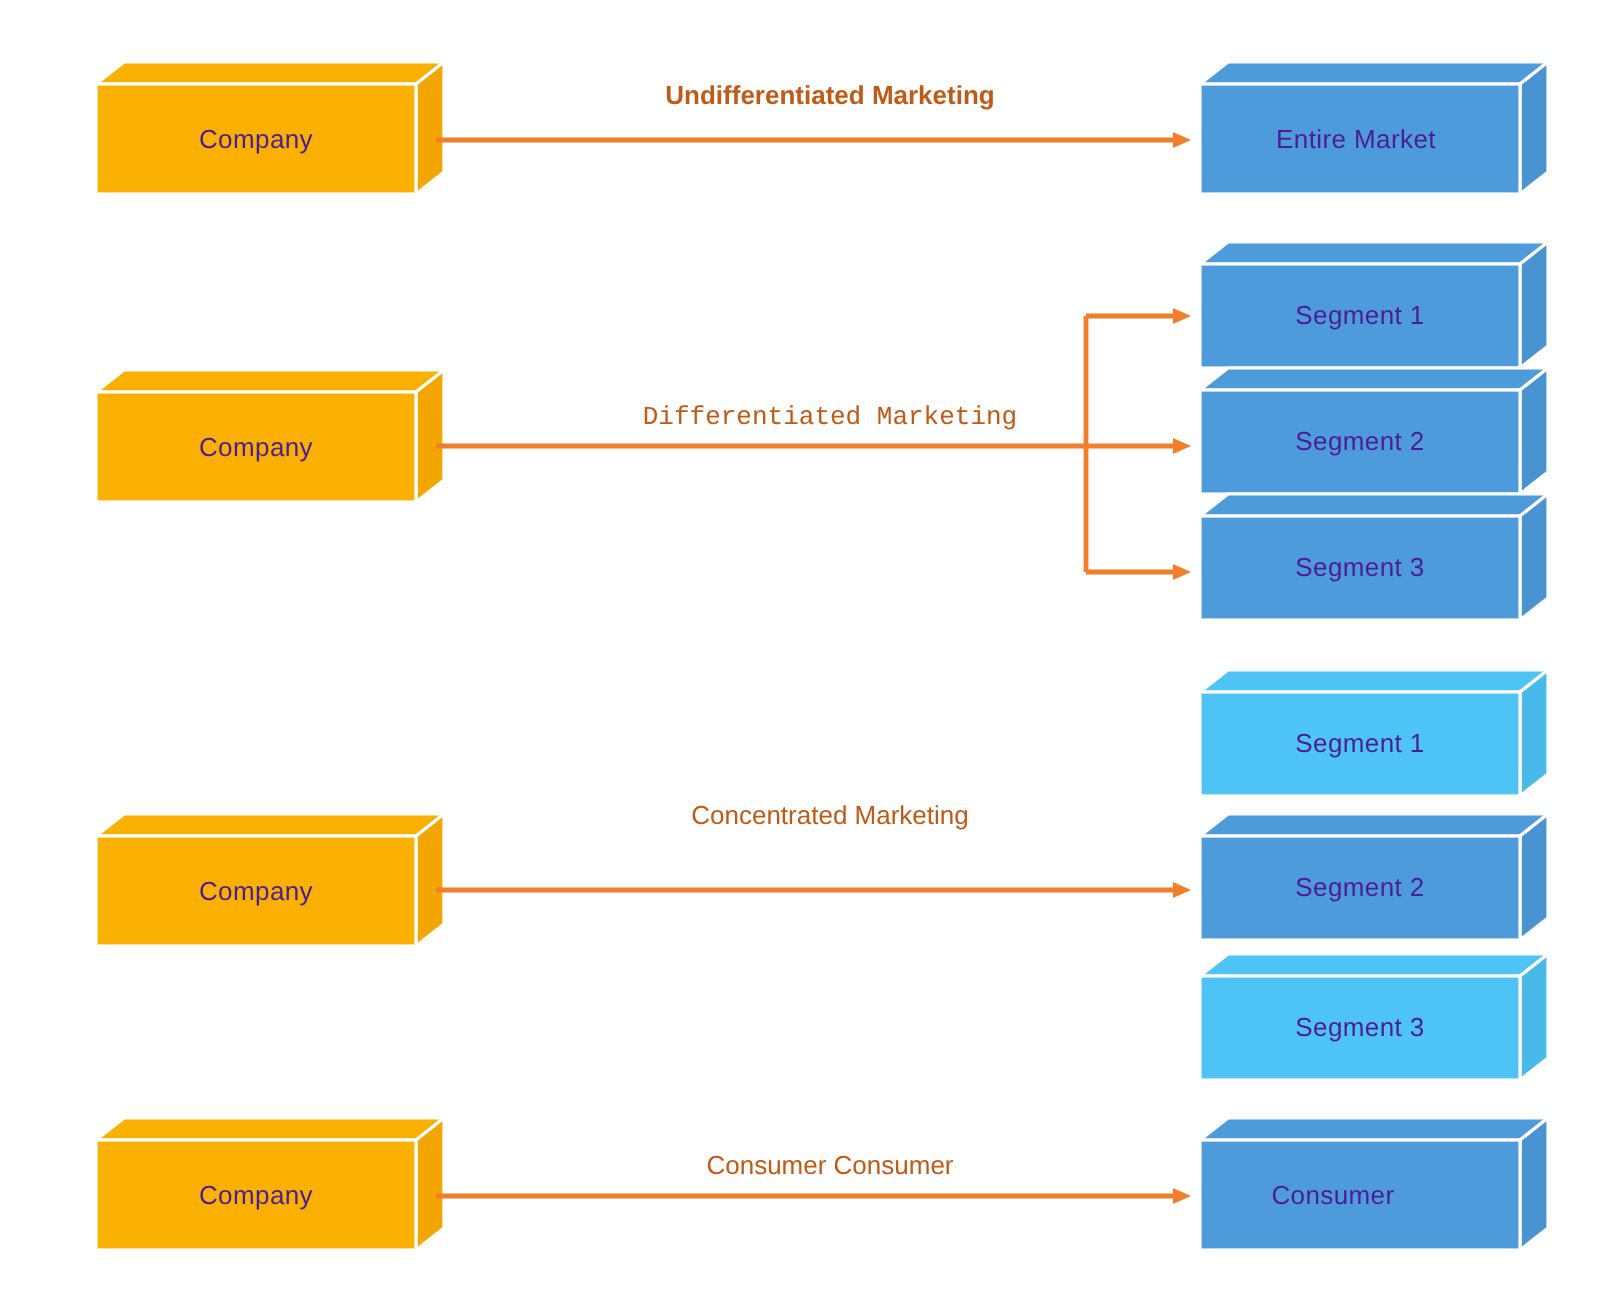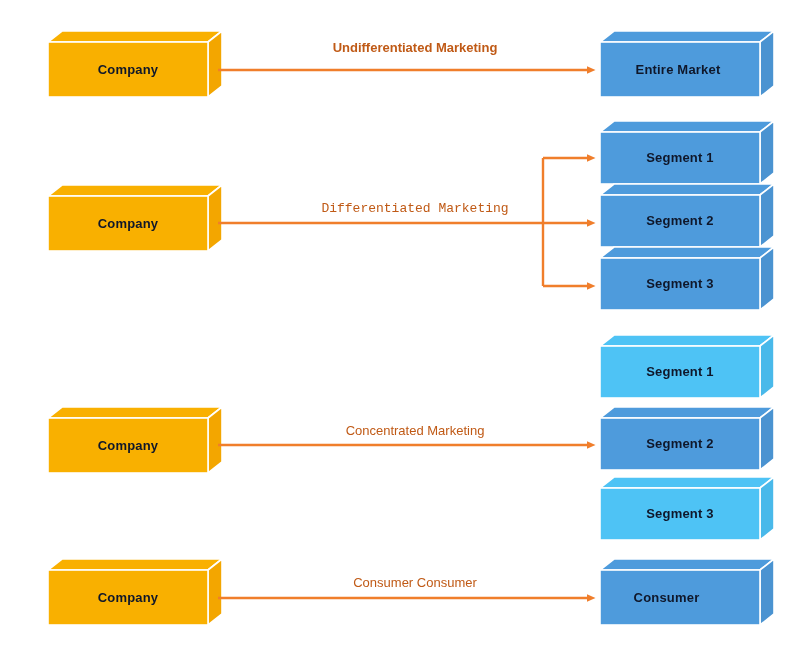--- a/index.html
+++ b/index.html
@@ -19,22 +19,22 @@
   }
   svg.layer {
     position: absolute;
     left: 0;
     top: 0;
     width: 802px;
     height: 656px;
   }
   .node-label {
     position: absolute;
-    color: #0f172a;
-    font-weight: bold;
+    color: #4c1d95;
+    font-weight: normal;
     font-size: 13px;
     letter-spacing: .2px;
     white-space: nowrap;
     text-align: center;
     pointer-events: none;
   }
   .edge-label {
     position: absolute;
     color: #c05a16;
     font-size: 13px;
@@ -134,19 +134,19 @@
       <div class="edge-label" style="left: 265px; top: 40px; width: 300px; font-weight: bold;">Undifferentiated Marketing</div>
       <div class="node-label" style="left: 48px; top: 215.5px; width: 160px;">Company</div>
       <div class="node-label" style="left: 600px; top: 150px; width: 160px;">Segment 1</div>
       <div class="node-label" style="left: 600px; top: 213px; width: 160px;">Segment 2</div>
       <div class="node-label" style="left: 600px; top: 276px; width: 160px;">Segment 3</div>
       <div class="edge-label" style="left: 265px; top: 201px; width: 300px; font-family: Liberation Mono, monospace;">Differentiated Marketing</div>
       <div class="node-label" style="left: 48px; top: 437.5px; width: 160px;">Company</div>
       <div class="node-label" style="left: 600px; top: 364px; width: 160px;">Segment 1</div>
       <div class="node-label" style="left: 600px; top: 436px; width: 160px;">Segment 2</div>
       <div class="node-label" style="left: 600px; top: 506px; width: 160px;">Segment 3</div>
-      <div class="edge-label" style="left: 265px; top: 423px; width: 300px;">Concentrated Marketing</div>
+      <div class="edge-label" style="left: 265px; top: 400px; width: 300px;">Concentrated Marketing</div>
       <div class="node-label" style="left: 48px; top: 589.5px; width: 160px;">Company</div>
       <div class="node-label" style="left: 600px; top: 589.5px; width: 133px;">Consumer</div>
       <div class="edge-label" style="left: 265px; top: 575px; width: 300px;">Consumer Consumer</div>
     </div>
 
 </div>
 
 </body></html>

